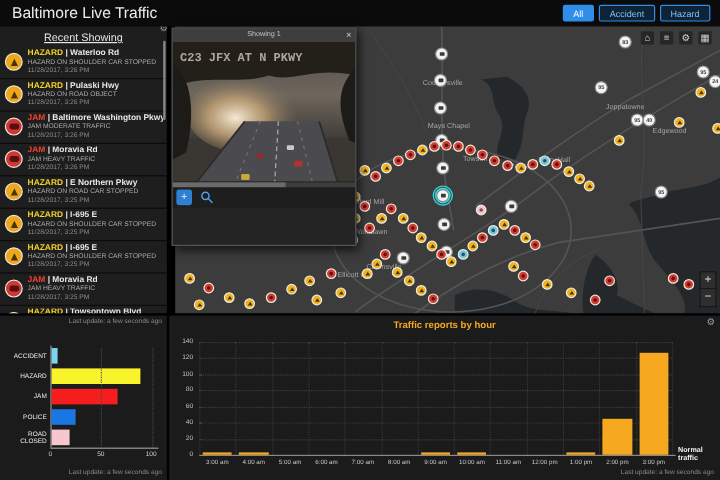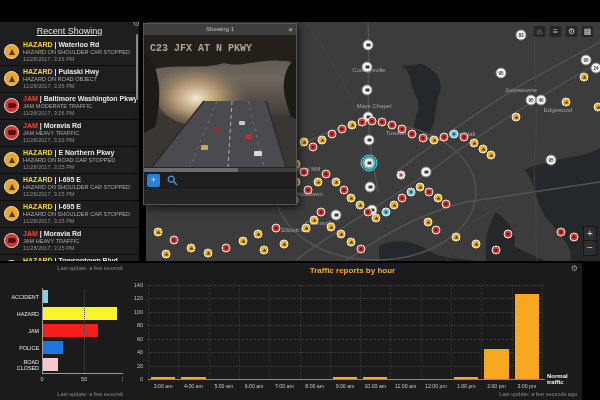--- a/index.html
+++ b/index.html
@@ -57,31 +57,31 @@
   .zbtn { width:14px; height:15px; background:#2e2e2e; border:1px solid #171717; color:#d5d5d5;
           font-size:10px; line-height:13px; text-align:center; cursor:pointer; }
 
   
   .popup { position:absolute; left:143px; top:23px; width:154px; height:182px; background:#242424;
            box-shadow:2px 3px 8px rgba(0,0,0,0.7); border:1px solid #555; }
   .pop-head { height:11px; background:#3e3e3e; text-align:center; font-size:6px; color:#c3c3c3; line-height:11px; position:relative; }
   .pop-close { position:absolute; right:3px; top:0; font-size:8px; color:#cfcfcf; cursor:pointer; line-height:11px; }
   .pop-title { height:13px; background:#2b2b2b; border-top:1px solid #4a4a4a; border-bottom:1px solid #111;
                font-size:7.5px; color:#e0e0e0; line-height:12px; padding-left:4px; }
-  .scene { position:relative; height:132px; overflow:hidden; background:#3a3733;text-decoration:underline; }
+  .scene { position:relative; height:116px; overflow:hidden; background:#3a3733;text-decoration:underline; }
   .pop-scroll { height:4px; background:#3d3d3d; position:relative; margin-top:1px; }
   .pop-thumb { position:absolute; left:0; top:0; height:4px; width:62%; background:#6b6b6b; cursor:pointer; }
   .pop-toolbar { height:17px; background:#1e1e1e; display:flex; align-items:center; gap:7px; padding-left:3px; }
   .dockbtn { width:13px; height:13px; background:#2f80d0; border-radius:2px; color:#eaf4ff; font-size:9px;
              line-height:12px; text-align:center; cursor:pointer; }
   .magbtn { cursor:pointer; display:flex; align-items:center; }
 
   
   .panel-bl { position:absolute; left:0; top:263px; width:139px; height:137px; background:#1b1b1b; }
-  .panel-br { position:absolute; left:123px; top:263px; width:459px; height:137px; background:#1b1b1b; }
+  .panel-br { position:absolute; left:141px; top:263px; width:459px; height:137px; background:#1b1b1b; }
   .lastupd { position:absolute; font-size:5.5px; color:#8a8a8a; }
   .bl-title { position:absolute; top:11px; width:100%; text-align:center; font-size:8px; color:#e4e4e4; }
   .wrows { position:absolute; left:0; top:25px; width:139px; }
   .wrow { height:17px; display:flex; align-items:center; }
   .wlab { width:42px; text-align:right; padding-right:3px; font-size:5.4px; color:#e8e8e8; }
   .wbars { width:90px; border-left:1px solid #9a9a9a; height:17px; display:flex; align-items:center; }
   .wbar { height:13px; cursor:pointer; }
   .waxis { position:absolute; left:42px; top:110px; width:90px; border-top:1px solid #9a9a9a; height:10px; }
   .wtick { position:absolute; top:2px; transform:translateX(-50%); font-size:5.5px; color:#cfcfcf; }
   .vgrid { position:absolute; top:27px; height:83px; border-left:1px dotted #4b4b4b; }
@@ -94,20 +94,28 @@
   .baseline { position:absolute; border-top:1px solid #8a8a8a; }
   .hbar { position:absolute; background:#f7a821; cursor:pointer; }
   .xlab { position:absolute; width:32px; text-align:center; font-size:5.2px; color:#c9c9c9; }
   .legend { position:absolute; font-size:6px; font-weight:bold; color:#f2f2f2; }
 </style>
 </head>
 <body>
 
 <div class="app">
 
+  <div class="header">
+    <div class="header-title">Baltimore Live Traffic</div>
+    <div class="filters">
+        <div class="fbtn active">All</div>
+        <div class="fbtn">Accident</div>
+        <div class="fbtn">Hazard</div>
+      </div>
+  </div>
 
   <div class="left-panel">
     <div class="lp-title">Recent Showing</div>
     <div class="lp-gear">⚙</div>
     <div class="lp-scroll"></div>
     <div class="reports">
         <div class="report">
           <div class="ricon hz">
             <span class="tri"></span>
           </div>

